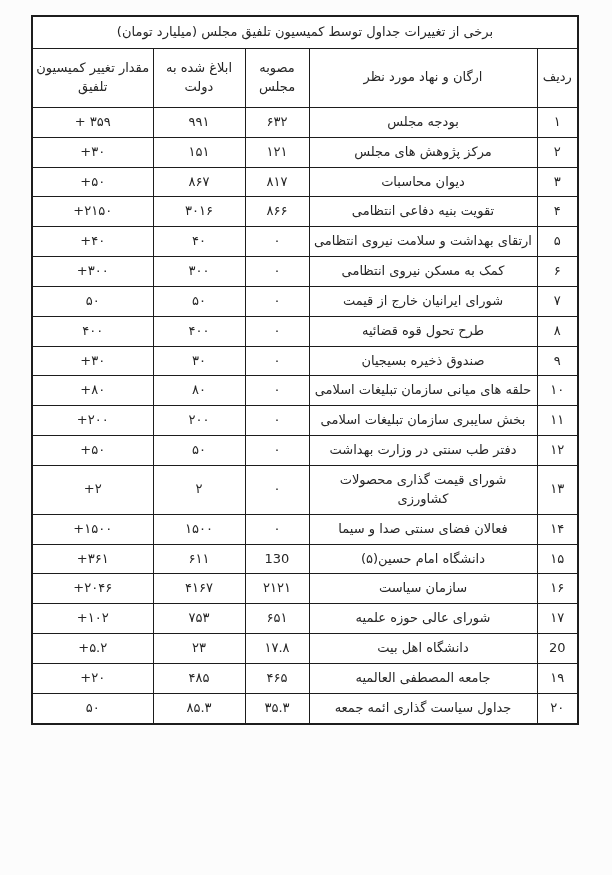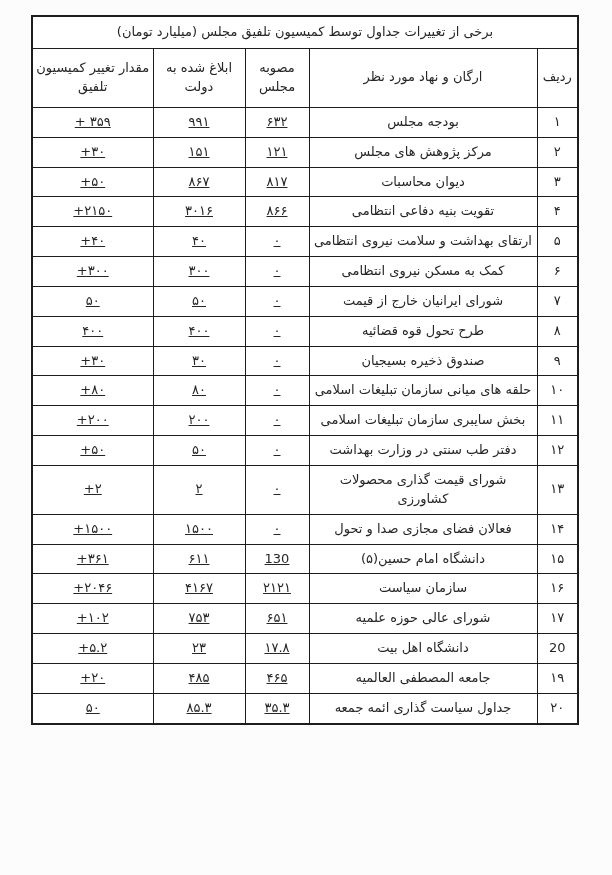--- a/index.html
+++ b/index.html
@@ -39,21 +39,20 @@
     padding: 6px 4px;
     font-size: 13px;
     letter-spacing: 0;
   }
   tr.header-row th {
     padding: 8px 2px;
     height: 42px;
   }
   td.c-num {
     direction: ltr;
-    text-decoration: underline;
   }
   col.w-radif  { width: 41px; }
   col.w-organ  { width: 228px; }
   col.w-mosav  { width: 64px; }
   col.w-eblagh { width: 92px; }
   col.w-taghir { width: 121px; }
 </style>
 </head>
 <body>
 
@@ -165,21 +164,21 @@
   </tr>
         <tr>
     <td class="c-radif">۱۳</td>
     <td class="c-organ">شورای قیمت گذاری محصولات کشاورزی</td>
     <td class="c-num">۰</td>
     <td class="c-num">۲</td>
     <td class="c-num">+۲</td>
   </tr>
         <tr>
     <td class="c-radif">۱۴</td>
-    <td class="c-organ">فعالان فضای مجازی صدا و تحول</td>
+    <td class="c-organ">فعالان فضای سنتی صدا و سیما</td>
     <td class="c-num">۰</td>
     <td class="c-num">۱۵۰۰</td>
     <td class="c-num">+۱۵۰۰</td>
   </tr>
         <tr>
     <td class="c-radif">۱۵</td>
     <td class="c-organ">دانشگاه امام حسین(۵)</td>
     <td class="c-num">130</td>
     <td class="c-num">۶۱۱</td>
     <td class="c-num">+۳۶۱</td>

